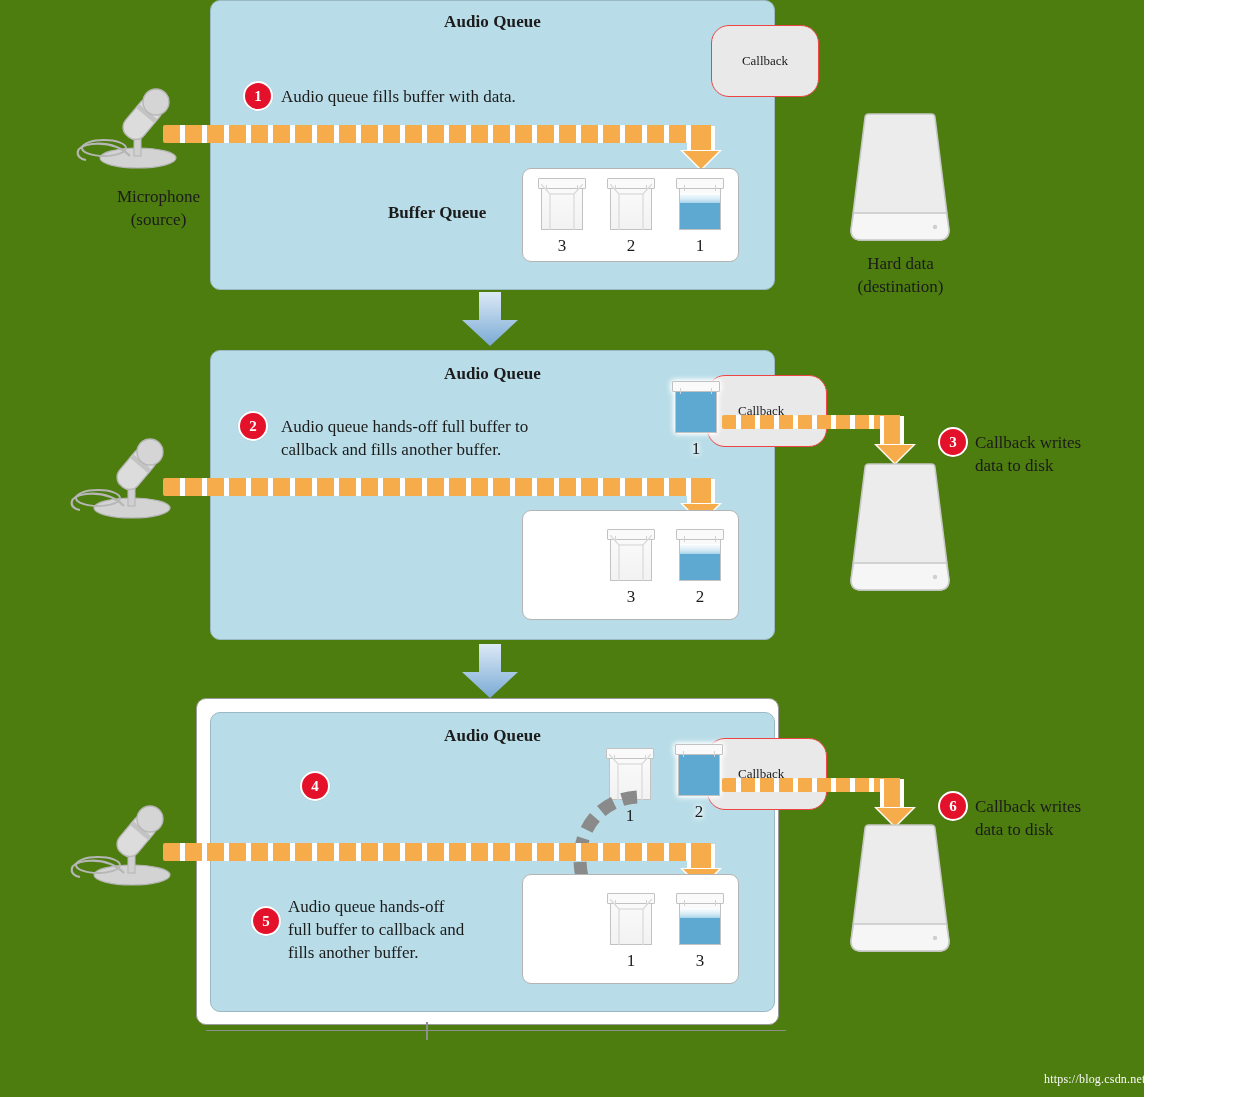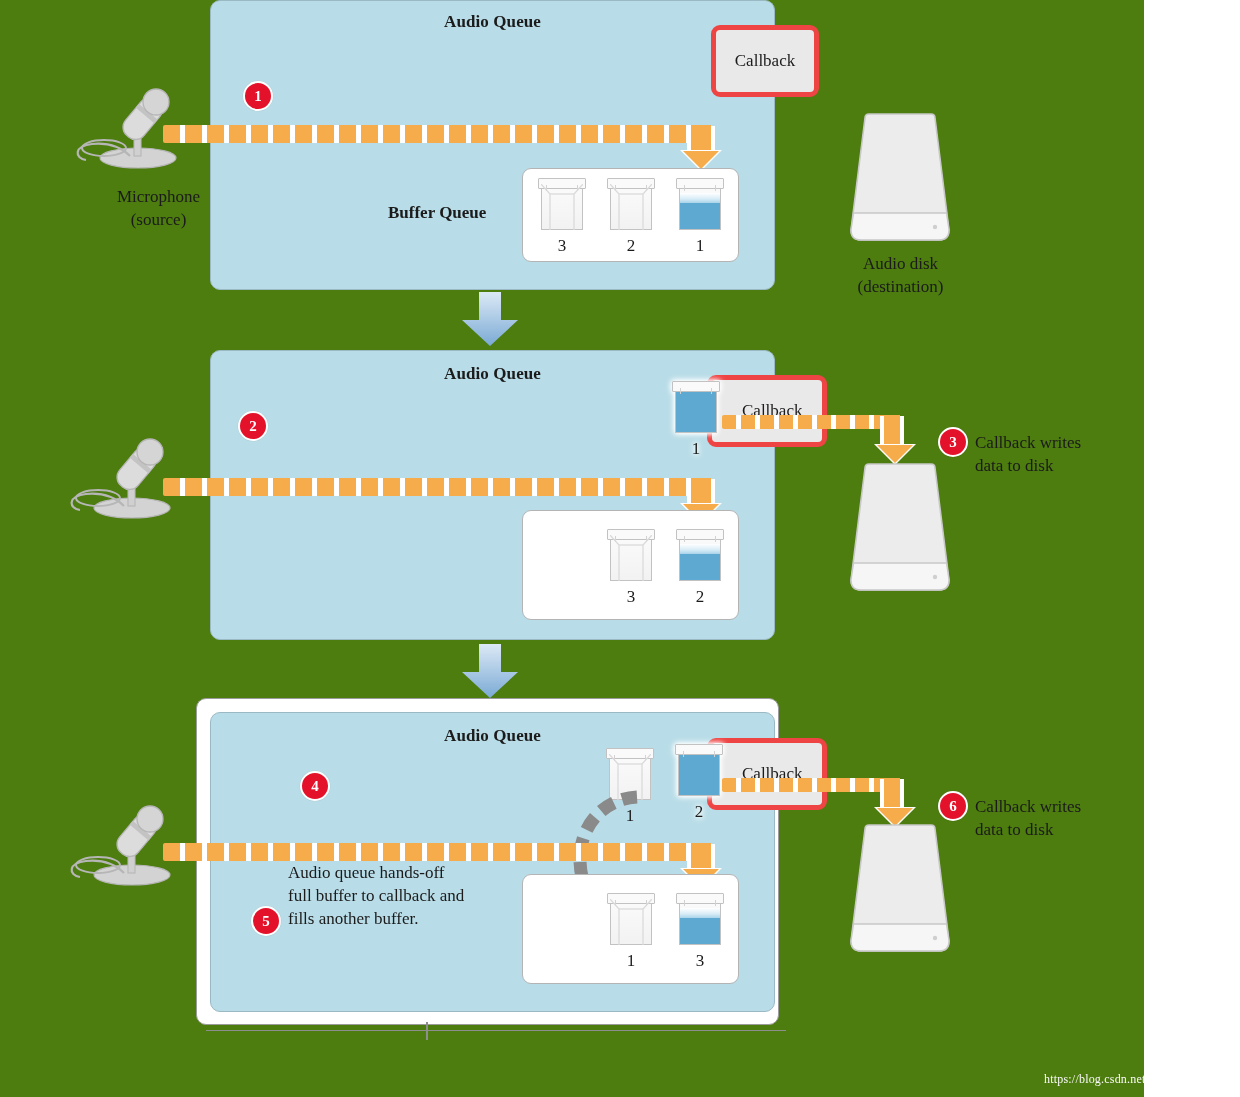--- a/index.html
+++ b/index.html
@@ -118,25 +118,25 @@
     font-size:17px;color:#1b1b1b;
   }
   .buffer.handoff{
     filter:drop-shadow(0 0 2.5px #ffffff) drop-shadow(0 0 2.5px #ffffff);
   }
 
   
   .callback{
     position:absolute;
     background:#e9e9e9;
-    border:5px solid #ef4444;
-    border-radius:9px;
+    border:1px solid #ef4444;
+    border-radius:18px;
     box-sizing:border-box;
     display:flex;align-items:center;justify-content:center;
-    font-size:17px;color:#1b1b1b;
+    font-size:13px;color:#1b1b1b;
   }
   .callback.cb-inline{justify-content:flex-start;padding-left:30px;}
 
   
   .dashrow{
     position:absolute;height:18px;
     background:repeating-linear-gradient(90deg,
         #f6ac4a 0px,#f6ac4a 17px,
         #ffffff 17px,#ffffff 22px);
     border-radius:2px;
@@ -203,20 +203,21 @@
 </style>
 </head>
 <body>
 
 <div id="stage">
 
   <div class="panel" style="left:210px;top:0px;width:565px;height:290px;"></div>
   <div class="panel-title" style="left:210px;top:12px;width:565px;">Audio Queue</div>
 
   <div class="step" style="left:243px;top:81px;">1</div>
+  <div class="step-text" style="left:281px;top:85px;width:440px;">Audio queue fills buffer with data.</div>
 
   <div class="callback" style="left:711px;top:25px;width:108px;height:72px;">Callback</div>
 
   <svg class="abs" style="left:68px;top:88px;" width="125" height="86" viewBox="0 0 125 86">
     <ellipse cx="70" cy="70" rx="38" ry="10" fill="#d3d3d3" stroke="#b6b6b6" stroke-width="1.2"></ellipse>
     <rect x="66" y="32" width="7" height="36" fill="#d0d0d0" stroke="#b6b6b6" stroke-width="1.1"></rect>
     <path d="M18 72 C6 70 6 58 24 56 C44 54 56 62 62 68" fill="none" stroke="#b6b6b6" stroke-width="2.2"></path>
     <ellipse cx="36" cy="60" rx="22" ry="8" fill="none" stroke="#b6b6b6" stroke-width="2"></ellipse>
     <g transform="rotate(40 70 36)">
       <rect x="58" y="6" width="24" height="46" rx="11" fill="#dcdcdc" stroke="#b6b6b6" stroke-width="1.3"></rect>
@@ -268,37 +269,39 @@
     <div class="rim"></div>
       <div class="innerline"></div>
     <div class="num">1</div>
   </div>
 
   <svg class="abs" style="left:845px;top:112px;" width="110" height="135" viewBox="0 0 110 135">
     <path d="M20 6 Q20 2 24 2 L86 2 Q90 2 90 6 L104 118 Q104 128 94 128 L16 128 Q6 128 6 118 Z" fill="#ececec" stroke="#c8c8c8" stroke-width="1.6"></path>
     <path d="M8.6 101 L101.5 101 L104 118 Q104 128 94 128 L16 128 Q6 128 6 118 Z" fill="#f6f6f6" stroke="#c8c8c8" stroke-width="1.3"></path>
     <circle cx="90" cy="115" r="2.2" fill="#cfcfcf"></circle>
   </svg>
-  <div class="device-label" style="left:818px;top:252px;width:165px;">Audio disk
+  <div class="device-label" style="left:818px;top:252px;width:165px;">Hard data
 (destination)</div>
 
   <svg class="bluearrow" style="left:460px;top:292px;" width="60" height="56" viewBox="0 0 60 56">
     <defs>
         <linearGradient id="bgrad1" x1="0" y1="0" x2="0" y2="1">
       <stop offset="0%" stop-color="#dce9f6"></stop>
           <stop offset="100%" stop-color="#7aaad4"></stop>
     </linearGradient>
       </defs>
     <path d="M19 0 L41 0 L41 28 L58 28 L30 54 L2 28 L19 28 Z" fill="url(#bgrad1)"></path>
   </svg>
 
   <div class="panel" style="left:210px;top:350px;width:565px;height:290px;"></div>
   <div class="panel-title" style="left:210px;top:364px;width:565px;">Audio Queue</div>
 
   <div class="step" style="left:238px;top:411px;">2</div>
+  <div class="step-text" style="left:281px;top:415px;width:420px;">Audio queue hands-off full buffer to
+callback and fills another buffer.</div>
 
   <div class="callback cb-inline" style="left:707px;top:375px;width:120px;height:72px;">Callback</div>
   <div class="buffer handoff" style="left:672px;top:379px;">
     <div class="body"></div>
     <div class="fill" style="left:4.2px;top:10px;height:43px;"></div>
     <div class="rim"></div>
       <div class="innerline"></div>
     <div class="num">1</div>
   </div>
 
@@ -373,21 +376,21 @@
     <path d="M19 0 L41 0 L41 28 L58 28 L30 54 L2 28 L19 28 Z" fill="url(#bgrad2)"></path>
   </svg>
 
   <div class="panel-outer" style="left:196px;top:698px;width:583px;height:327px;"></div>
   <div class="panel" style="left:210px;top:712px;width:565px;height:300px;"></div>
   <div class="panel-title" style="left:210px;top:726px;width:565px;">Audio Queue</div>
 
   <div class="step" style="left:300px;top:771px;">4</div>
 
   <div class="step" style="left:251px;top:906px;">5</div>
-  <div class="step-text" style="left:288px;top:861px;width:240px;">Audio queue hands-off
+  <div class="step-text" style="left:288px;top:895px;width:240px;">Audio queue hands-off
 full buffer to callback and
 fills another buffer.</div>
 
   <div class="callback cb-inline" style="left:707px;top:738px;width:120px;height:72px;">Callback</div>
   <div class="buffer" style="left:606px;top:746px;">
     <div class="body"></div>
       <div class="rim"></div>
       <div class="innerline"></div>
     <svg class="persp" width="42" height="46" viewBox="0 0 42 46">
         <polyline points="0,0 9,10 9,46" fill="none" stroke="#dadada" stroke-width="1.3"></polyline>

